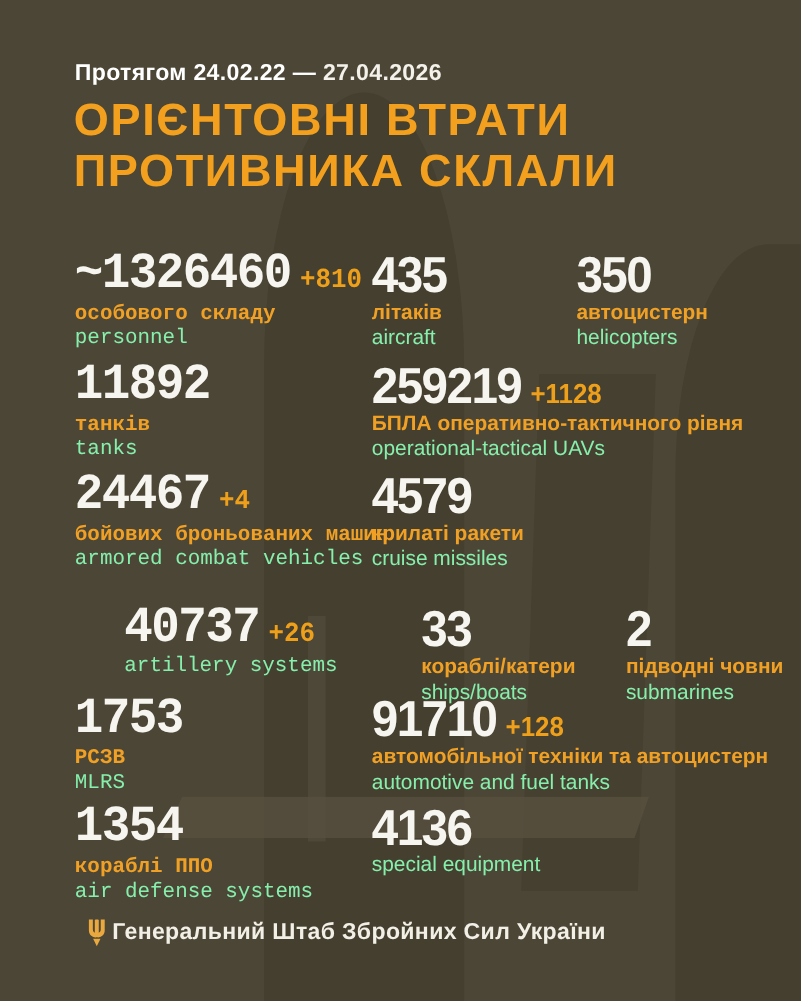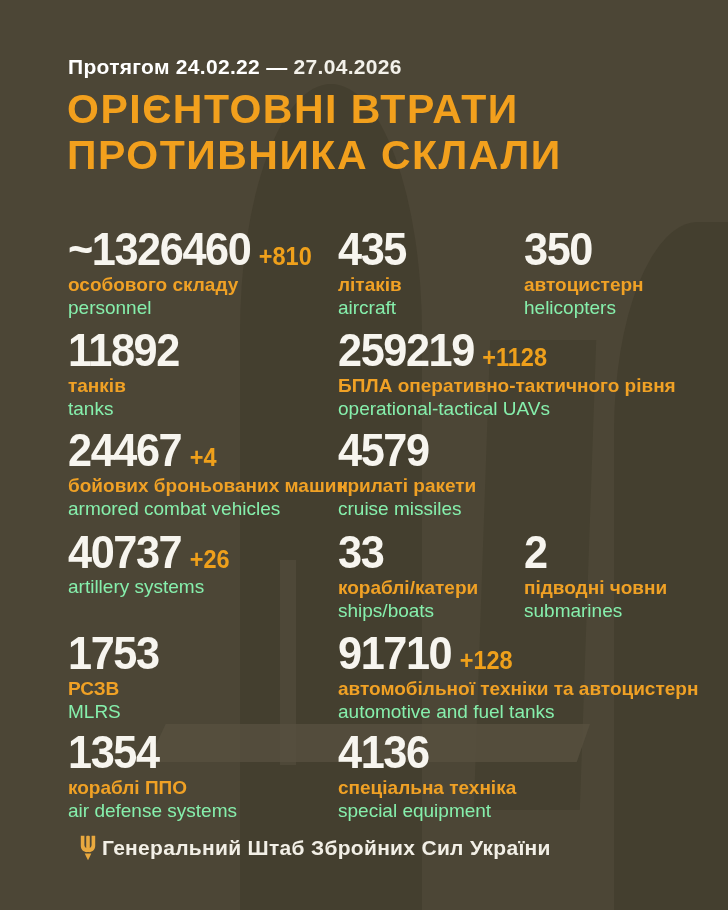--- a/index.html
+++ b/index.html
@@ -22,22 +22,22 @@
   .content{position:absolute;inset:0;}
 
   .date-line{position:absolute;left:68px;top:55px;font-size:21px;letter-spacing:.3px;}
   .date-prefix{color:#ffffff;font-weight:600;}
   .date-value{color:#F3F1EA;font-weight:700;}
 
   .title{position:absolute;left:67px;top:86px;font-size:41px;font-weight:800;
     color:#F2A01D;line-height:46px;letter-spacing:1.5px;}
 
   .stat{position:absolute;}
-  .c1{left:68px;}.c2{left:338px;}.c3{left:524px;}
-  .r1{top:226px;}.r2{top:327px;}.r3{top:427px;}.r4{top:529px;}.r5{top:630px;}.r6{top:729px;}
+  .c1{left:68px;font-family:Liberation Mono, monospace;}.c2{left:338px;}.c3{left:524px;}
+  .r1{top:226px;}.r2{top:327px;}.r3{top:427px;}.r4{top:548px;margin-left:45px;}.r5{top:630px;}.r6{top:729px;}
 
   .num-line{display:flex;align-items:baseline;gap:9px;transform:scaleX(.94);transform-origin:0 100%;white-space:nowrap;}
   .num{font-size:46px;font-weight:800;color:#F7F5EF;letter-spacing:-1.5px;line-height:46px;}
   .delta{font-size:25px;font-weight:800;color:#EFA01B;}
   .delta:empty{display:none;}
   .label-uk{margin-top:2px;font-size:19px;font-weight:700;color:#F0A125;line-height:22px;white-space:nowrap;}
   .label-en{font-size:19px;font-weight:400;color:#86efac;line-height:23px;white-space:nowrap;}
 
   .footer{position:absolute;left:79px;top:835px;display:flex;align-items:center;gap:5px;}
   .footer-icon{width:18px;height:26px;flex:0 0 auto;display:block;}
@@ -161,21 +161,20 @@
     <div class="num-line">
         <span class="num">1354</span>
       </div>
     <div class="label-uk">кораблі ППО</div>
     <div class="label-en">air defense systems</div>
   </div>
   <div class="stat c2 r6">
     <div class="num-line">
         <span class="num">4136</span>
       </div>
-    <div class="label-uk">спеціальна техніка</div>
     <div class="label-en">special equipment</div>
   </div>
 
   <div class="footer">
     <svg class="footer-icon" viewBox="0 0 20 27" aria-hidden="true">
       <g fill="#E9A93F">
         <rect x="8" y="0" width="4" height="18" rx="1"></rect>
         <path d="M2 0 h4 v10 c0 2.2 1 3.4 3 3.8 v4.4 C4.6 17.8 2 15.2 2 11 Z"></path>
         <path d="M18 0 h-4 v10 c0 2.2 -1 3.4 -3 3.8 v4.4 c4.4 -0.4 7 -3 7 -7.2 Z"></path>
         <path d="M6.3 19.6 h7.4 L10 27 Z"></path>

